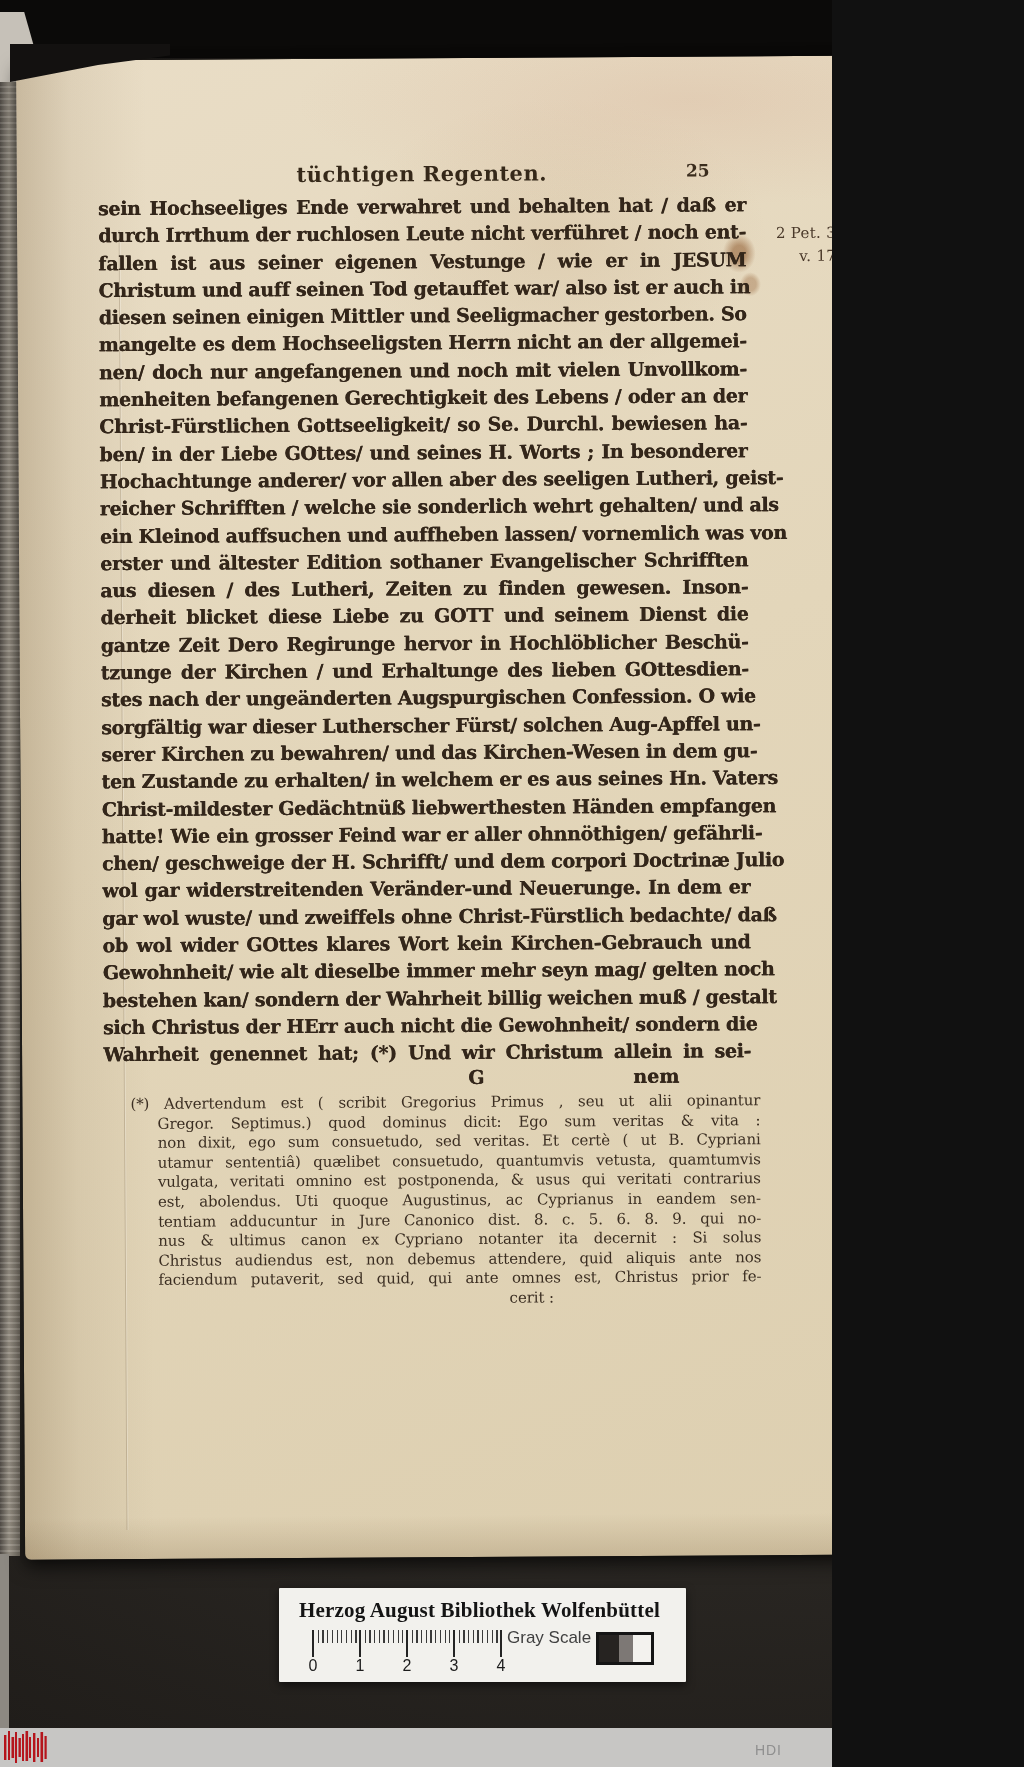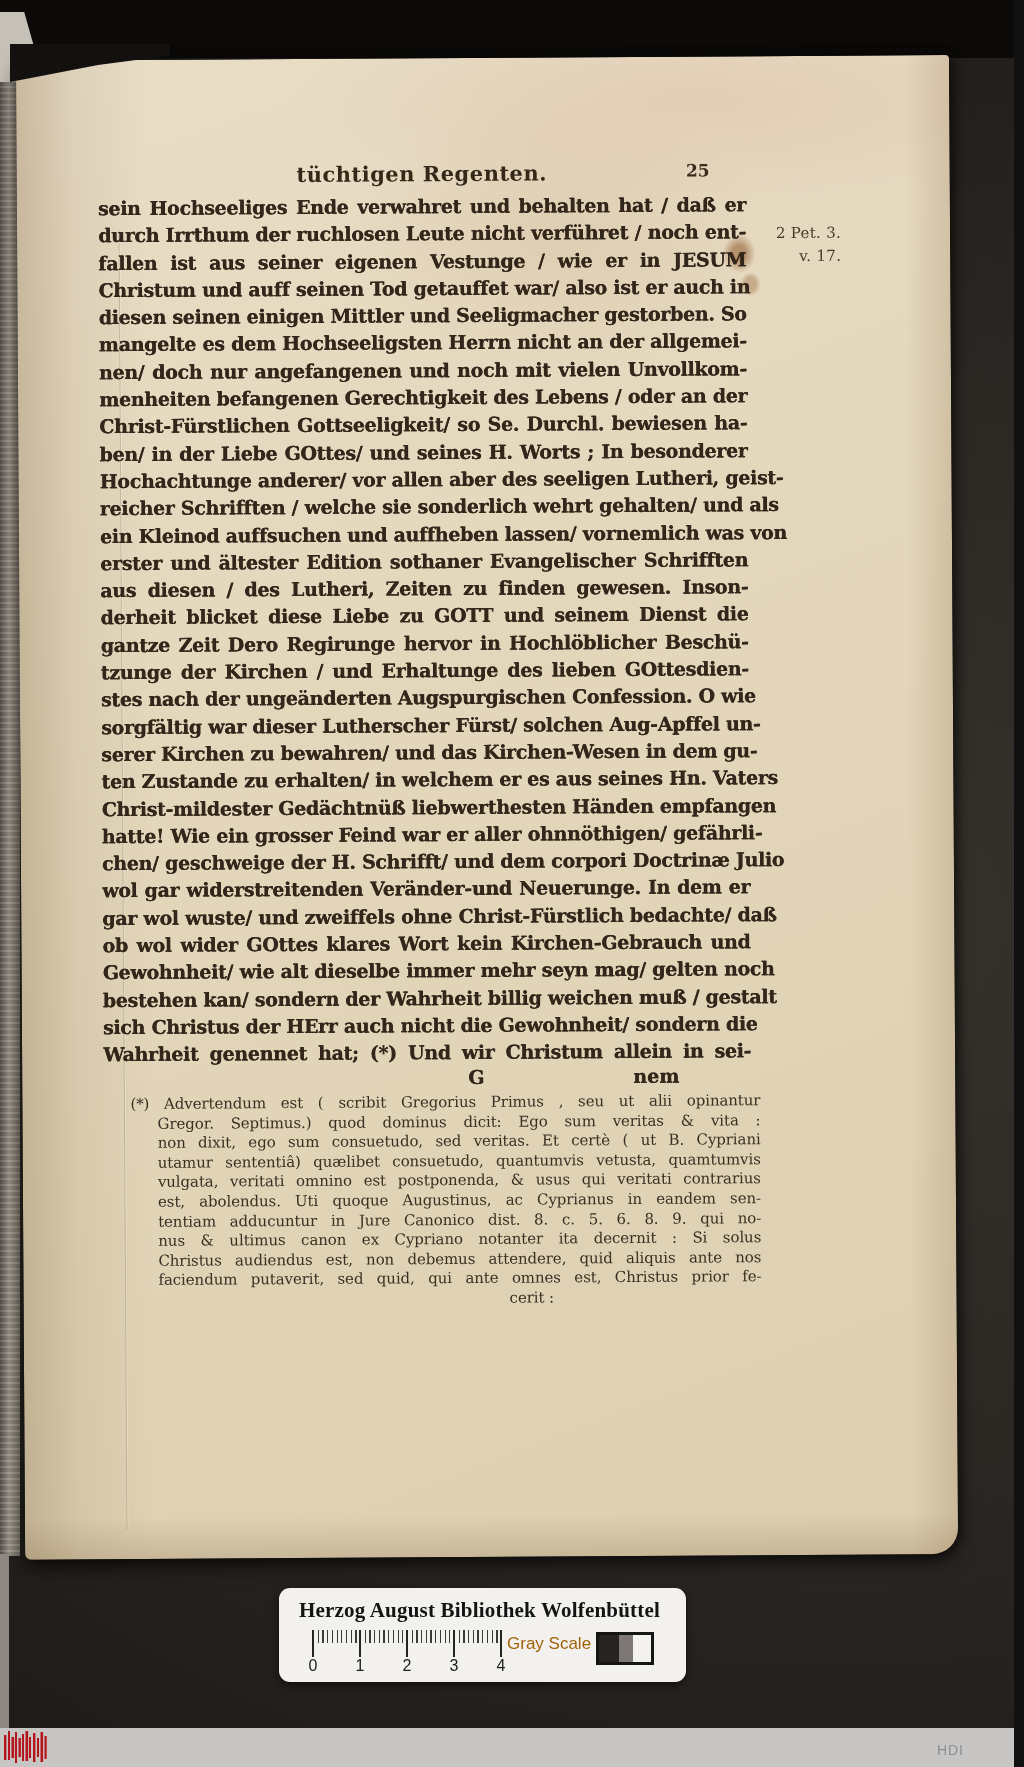--- a/index.html
+++ b/index.html
@@ -1,17 +1,17 @@
 <!DOCTYPE html>
 <html><head>
 <meta charset="utf-8">
 <style>
   html,body{margin:0;padding:0;background:#111;}
   #stage{
-    position:relative;width:1014px;height:1767px;overflow:hidden;
+    position:relative;width:832px;height:1767px;overflow:hidden;
     background:radial-gradient(1300px 1000px at 82% 52%, #36322c 0%, #2b2824 55%, #1f1c19 100%);
     font-family:"DejaVu Serif", serif;
   }
   
   .bg-top{position:absolute;left:0;top:0;width:100%;height:58px;background:#0b0a09;}
   .cover-wedge{position:absolute;left:10px;top:44px;width:160px;height:38px;background:#131110;
     clip-path:polygon(0 0,100% 0,100% 30%,55% 55%,0 100%);}
   .corner-wedge{position:absolute;left:0;top:12px;width:44px;height:70px;background:#c6c1b8;
     clip-path:polygon(0 0,55% 0,100% 100%,0 100%);}
   .edge-strip{position:absolute;left:0;top:56px;width:20px;height:1500px;
@@ -60,33 +60,33 @@
   .footnote{position:absolute;left:108px;top:1035px;width:630px;}
   .fn-line{
     height:19.6px;line-height:19.6px;font-size:15px;color:#3b2e22;
     letter-spacing:-0.1px;text-align:justify;text-align-last:justify;white-space:nowrap;
     padding-left:27px;}
   .fn-line:first-child{padding-left:0;}
   .fn-line:last-child{padding-left:378px;text-align-last:left;}
 
   
   .label-card{position:absolute;left:279px;top:1588px;width:407px;height:94px;
-    background:#f2f1ed;border-radius:11px;box-shadow:0 3px 9px rgba(0,0,0,.55);}
+    background:#f2f1ed;border-radius:1px;box-shadow:0 3px 9px rgba(0,0,0,.55);}
   .label-title{position:absolute;left:0;top:10px;width:100%;text-align:center;
     font-family:"Liberation Serif", serif;font-weight:700;font-size:21px;color:#141414;
     letter-spacing:.2px;padding-right:6px;box-sizing:border-box;}
   .minor-ticks{position:absolute;left:34px;top:42px;width:189px;height:13px;
     background:repeating-linear-gradient(90deg,#3a3a3a 0 1.2px, transparent 1.2px 4.7px);}
   .major-tick{position:absolute;top:42px;width:2px;height:27px;background:#242424;}
   .ruler-nums{position:absolute;left:27px;top:69px;width:202px;height:20px;
     display:flex;justify-content:space-between;}
   .ruler-num{width:14px;text-align:center;font-family:"Liberation Sans", sans-serif;
     font-size:16px;color:#1c1c1c;}
-  .grayscale-text{position:absolute;left:228px;top:46px;font-family:"Liberation Sans", sans-serif;
-    font-size:17px;color:#a16207;}
+  .grayscale-text{position:absolute;left:228px;top:40px;font-family:"Liberation Sans", sans-serif;
+    font-size:17px;color:#404040;}
   .patches{position:absolute;left:317px;top:44px;width:58px;height:33px;
     border:3px solid #151515;display:flex;box-sizing:border-box;background:#f3f2ee;}
   .patch-black{width:38%;background:#262321;}
   .patch-gray{width:27%;background:#7d7875;}
   .patch-white{flex:1;background:#f3f2ee;}
 
   
   .footer-bar{position:absolute;left:0;top:1728px;width:100%;height:39px;background:#c7c6c4;}
   .footer-url{position:absolute;left:86px;top:0;height:39px;line-height:40px;
     font-family:"Liberation Sans", sans-serif;font-size:21px;color:#141414;letter-spacing:.2px;}

